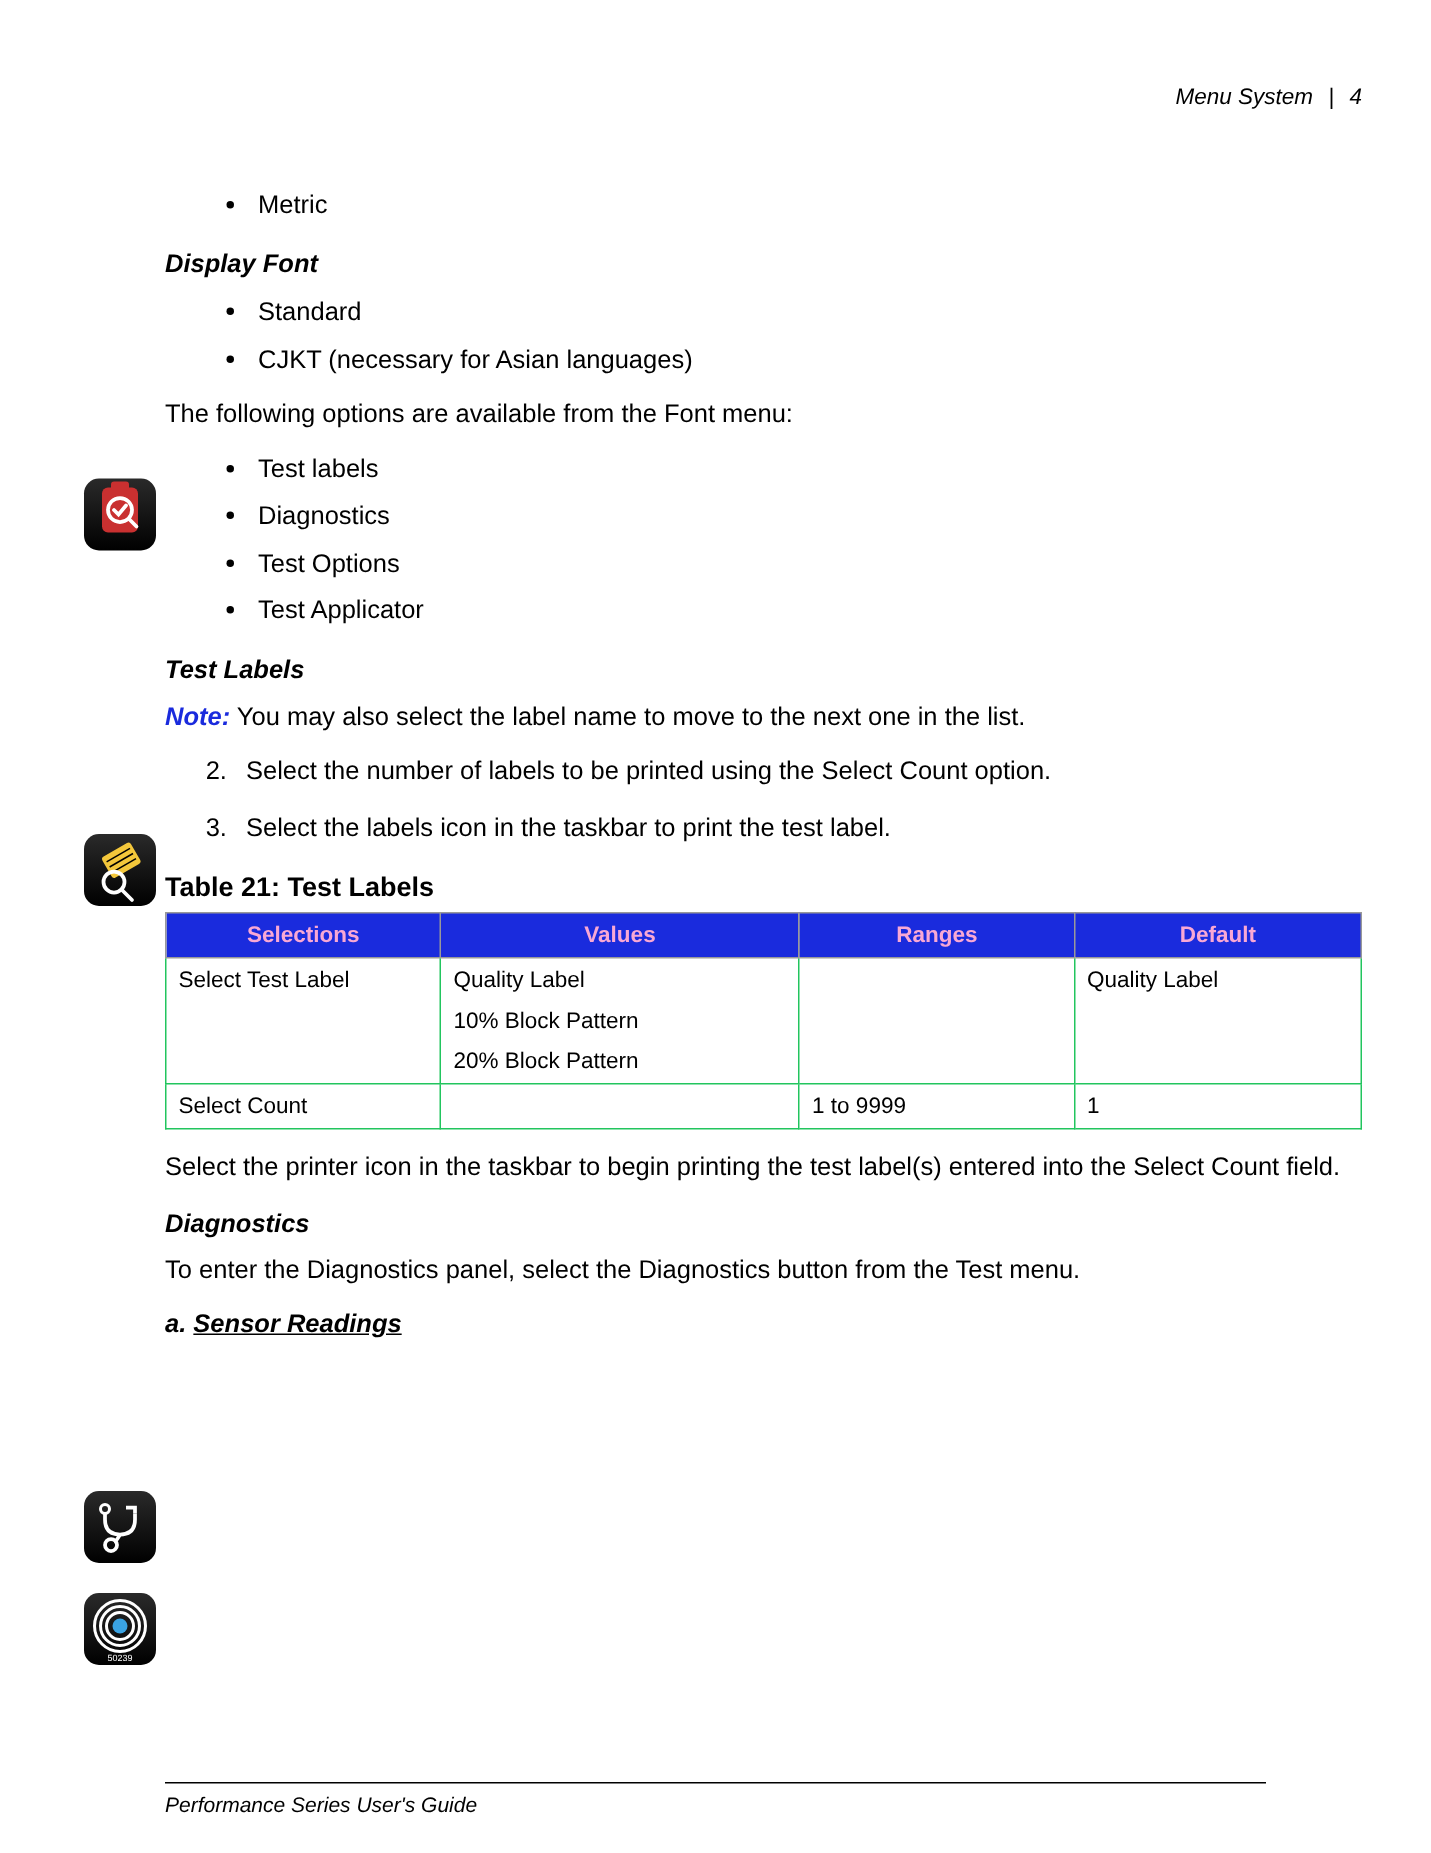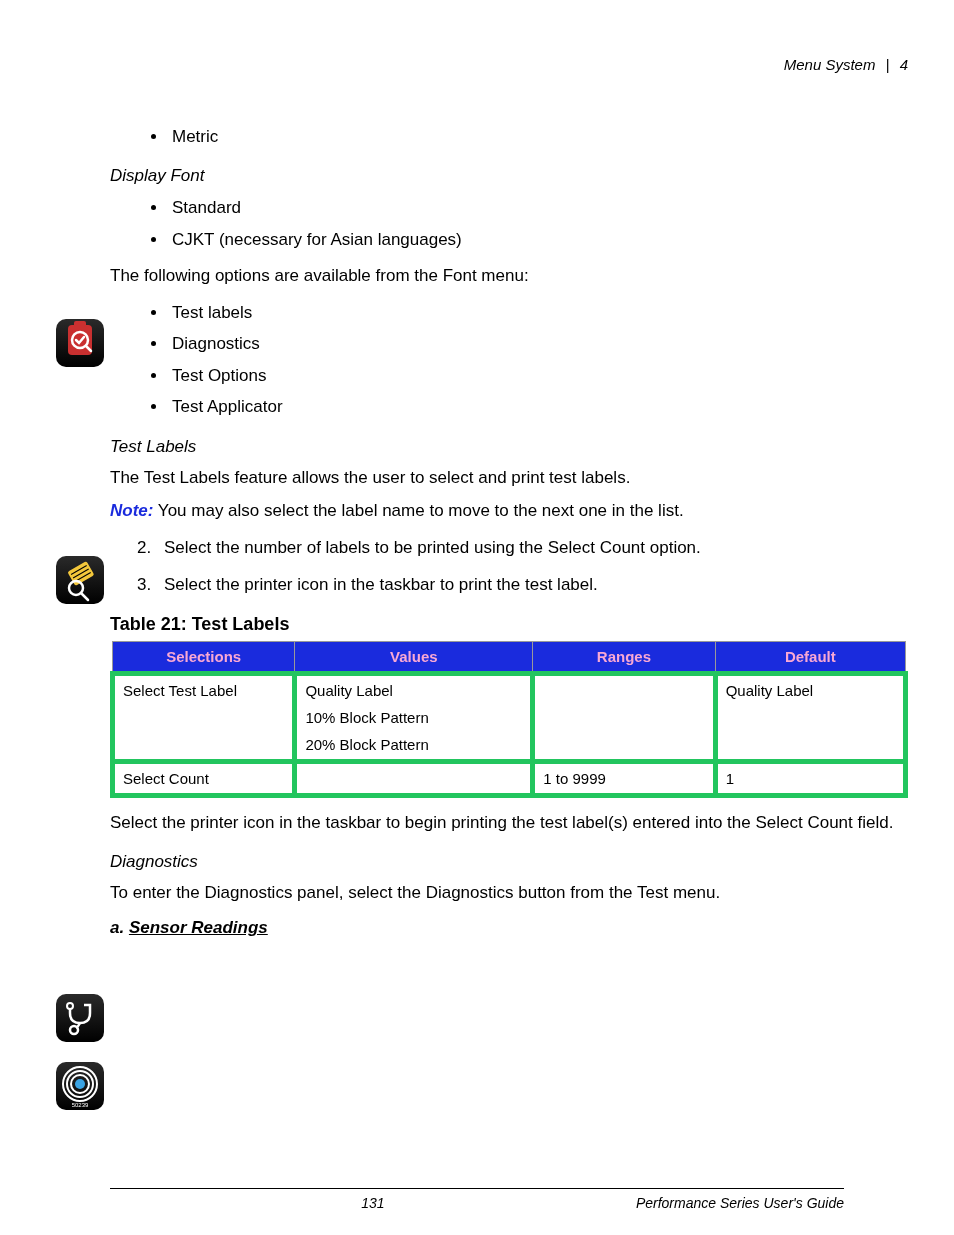--- a/index.html
+++ b/index.html
@@ -23,21 +23,21 @@
   }
   .header-divider { margin: 0 6px; }
   .bullet-list {
     list-style: disc;
     padding-left: 58px;
     font-size: 17px;
     line-height: 1.85;
   }
   .bullet-list li { padding-left: 4px; }
   .section-heading {
-    font-weight: normal;
+    font-weight: bold;
     font-style: italic;
     font-size: 17px;
     margin-top: 14px;
     margin-bottom: 6px;
   }
   .body-p {
     font-size: 17px;
     line-height: 1.5;
     margin-top: 8px;
     margin-bottom: 8px;
@@ -77,21 +77,21 @@
   }
   table.data th {
     background: #1a2bdd;
     color: #f9a8d4;
     font-weight: bold;
     text-align: center;
     padding: 6px 8px;
     border: 1px solid #999;
   }
   table.data td {
-    border: 5px solid #22c55e;
+    border: 1px solid #22c55e;
     padding: 6px 8px;
     vertical-align: top;
   }
   .multi-val div { margin-bottom: 10px; }
   .multi-val div:last-child { margin-bottom: 0; }
   .sub-u {
     font-weight: bold;
     font-style: italic;
     text-decoration: underline;
     font-size: 17px;
@@ -162,27 +162,26 @@
         <rect x="14" y="10" width="22" height="16" rx="2" fill="#f3c73b"></rect>
         <line x1="16" y1="14" x2="34" y2="14" stroke="#000" stroke-width="1"></line>
         <line x1="16" y1="18" x2="34" y2="18" stroke="#000" stroke-width="1"></line>
         <line x1="16" y1="22" x2="34" y2="22" stroke="#000" stroke-width="1"></line>
       </g>
       <circle cx="20" cy="32" r="7" fill="none" stroke="#fff" stroke-width="2.5"></circle>
       <line x1="25" y1="37" x2="32" y2="44" stroke="#fff" stroke-width="2.5" stroke-linecap="round"></line>
     </svg>
   </div>
 
-  <p class="body-p">The Test Labels feature allows the user to select and print test labels.</p>
   <p class="body-p">
     <span class="note-label">Note:</span><span> You may also select the label name to move to the next one in the list.</span>
   </p>
   <ol class="ol-list" start="2">
     <li>Select the number of labels to be printed using the Select Count option.</li>
-    <li>Select the printer icon in the taskbar to print the test label.</li>
+    <li>Select the labels icon in the taskbar to print the test label.</li>
   </ol>
 
   <div class="table-caption">Table 21: Test Labels</div>
   <table class="data">
     <thead>
       <tr>
         <th style="width:23%;">Selections</th>
         <th style="width:30%;">Values</th>
         <th style="width:23%;">Ranges</th>
         <th style="width:24%;">Default</th>
@@ -235,15 +234,14 @@
     </svg>
   </div>
 
   <p class="body-p" style="margin-top:10px;">
     <span class="sub-prefix">a. </span><span class="sub-u">Sensor Readings</span>
   </p>
 
 </div>
 
 <div class="footer">
-  <div class="footer-center">131</div>
   <div class="footer-right">Performance Series User's Guide</div>
 </div>
 
 </body></html>

